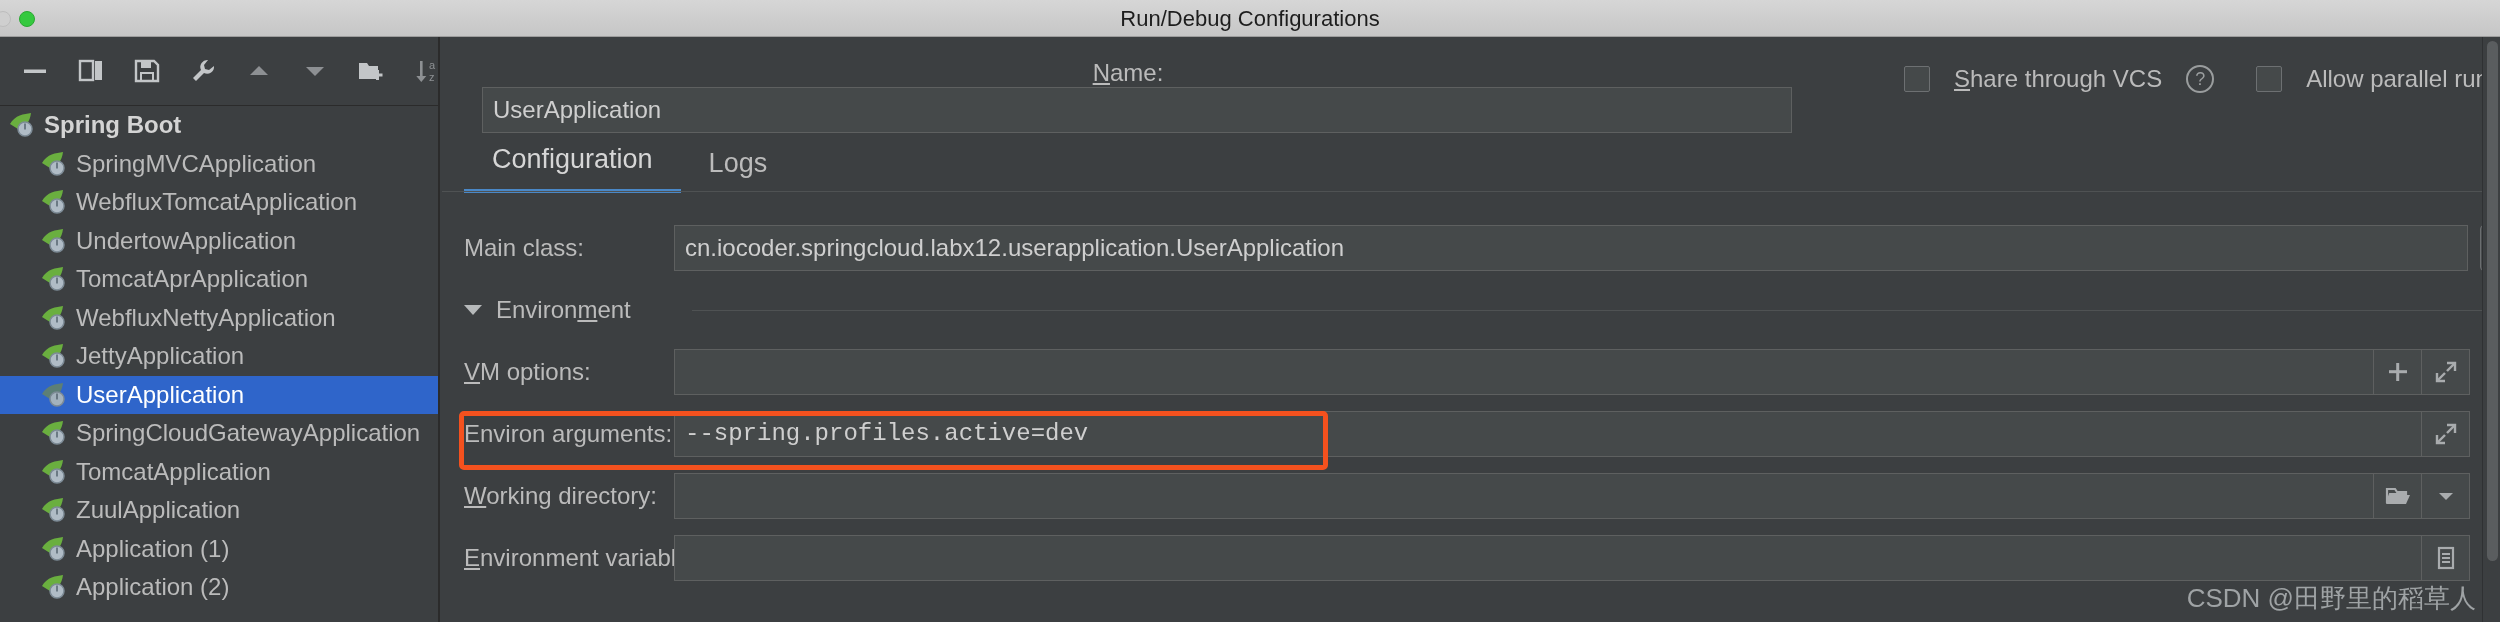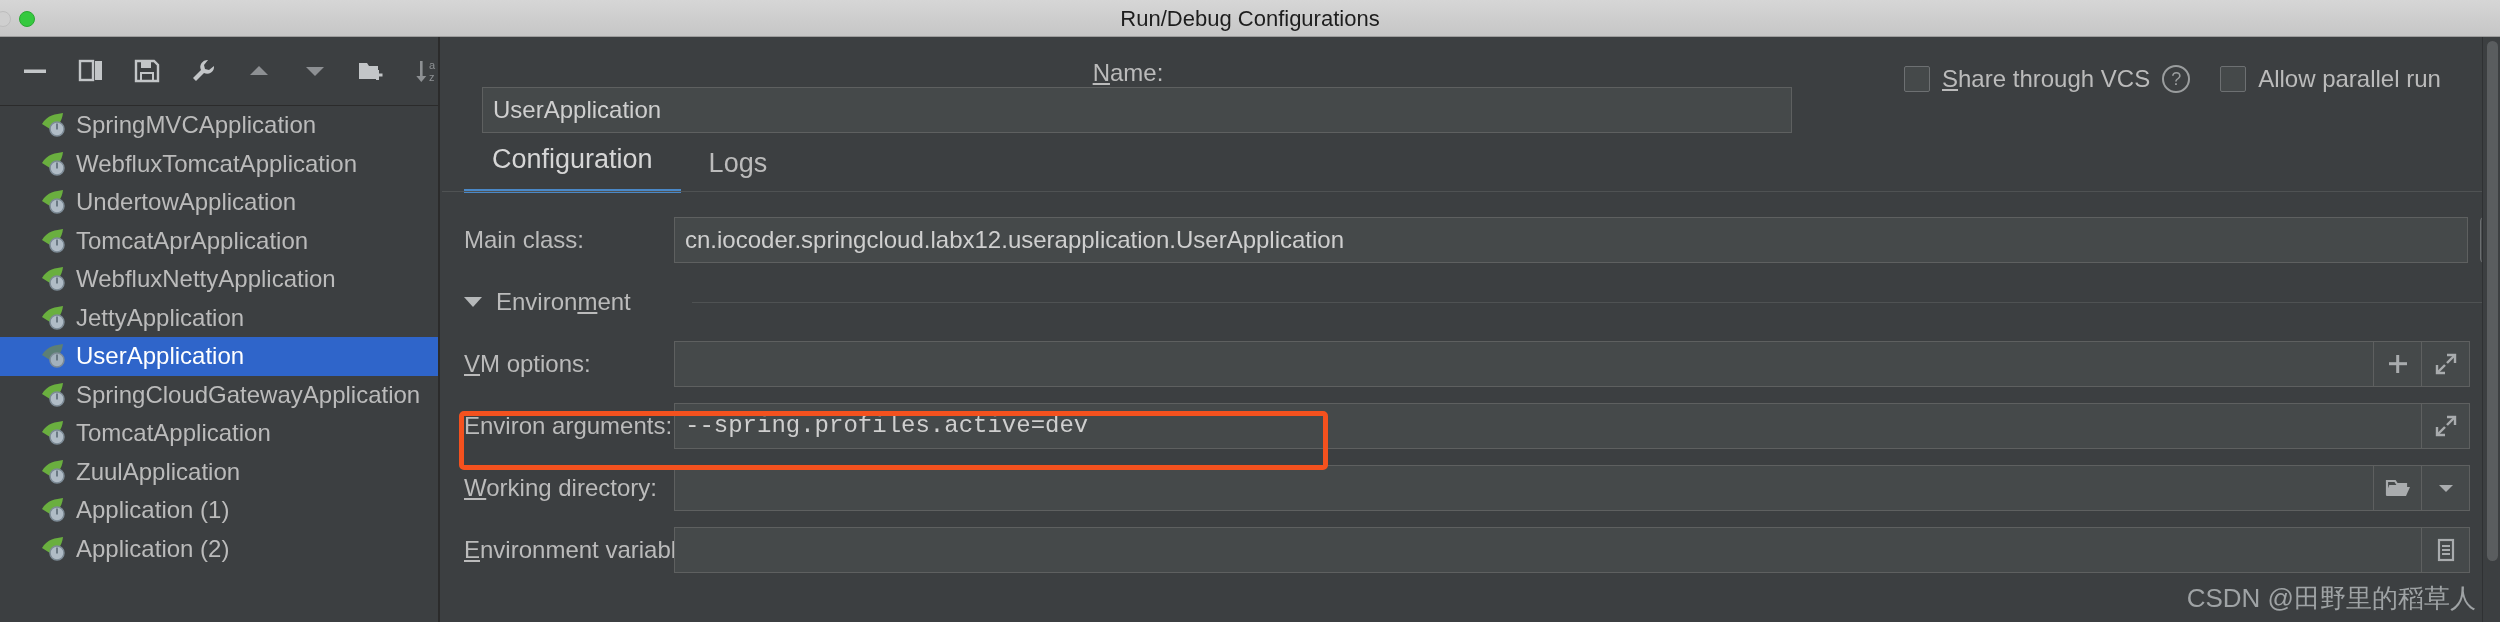--- a/index.html
+++ b/index.html
@@ -102,21 +102,21 @@
     font-family: "Liberation Sans", sans-serif;
     padding: 0 10px;
     height: 46px;
     line-height: 46px;
     outline: none;
   }
   .name-input { width: 1310px; margin-left: 18px; }
 
   .vcs-row {
     position: absolute; top: 28px; left: 1462px;
-    display: flex; align-items: center; gap: 12px;
+    display: flex; align-items: center; gap: 24px;
   }
   .cbox {
     width: 26px; height: 26px;
     background: #45494a;
     border: 1px solid #6d7072;
     border-radius: 2px;
     flex: 0 0 26px;
   }
   .cb-label { font-size: 24px; color: #bbbbbb; white-space: nowrap; }
   .help-icon {
@@ -135,21 +135,21 @@
     font-size: 27px; color: #bbbbbb;
     padding: 0 28px 14px 28px;
   }
   .tab.active { border-bottom: 4px solid #4a88c7; color: #d6d6d6; }
   .tab-underline {
     position: absolute; top: 154px; left: 0;
     width: 2058px; height: 1px; background: #4f5253;
   }
 
   
-  .form { position: absolute; top: 172px; left: 0; width: 2058px; }
+  .form { position: absolute; top: 180px; left: 0; width: 2058px; }
   .row { position: relative; height: 62px; }
   .row .lbl {
     position: absolute; left: 22px; top: 50%;
     transform: translateY(-50%);
     font-size: 24px; color: #bbbbbb; white-space: nowrap;
   }
   .row .ctl {
     position: absolute; left: 232px; top: 50%;
     transform: translateY(-50%);
     display: flex; align-items: center;
@@ -278,20 +278,28 @@
         <svg width="30" height="30" viewBox="0 0 30 30">
           <rect x="8" y="5" width="2.6" height="16" fill="#8d9093"></rect>
           <path d="M9.3 26 l5 -6 h-10 z" fill="#8d9093"></path>
           <text x="17" y="13" font-size="11" fill="#8d9093" font-family="sans-serif">a</text>
           <text x="17" y="25" font-size="11" fill="#8d9093" font-family="sans-serif">z</text>
         </svg>
       </div>
     </div>
 
     <div class="tree">
+      <div class="tree-row group">
+        <svg class="leaf-icon" viewBox="0 0 30 26">
+          <path d="M2 12 c5 -9 14 -10 21 -11 c-1 8 -5 15 -13 16 z" fill="#6aaf3f"></path>
+          <circle cx="17" cy="17" r="7" fill="#b0bcc6" stroke="#7d8b96" stroke-width="1.5"></circle>
+          <rect x="16.2" y="11.5" width="1.6" height="6" fill="#5b6a76"></rect>
+        </svg>
+        <span class="tree-label">Spring Boot</span>
+      </div>
 
       <div class="tree-row child">
         <svg class="leaf-icon" viewBox="0 0 30 26">
           <path d="M2 12 c5 -9 14 -10 21 -11 c-1 8 -5 15 -13 16 z" fill="#6aaf3f"></path>
           <circle cx="17" cy="17" r="7" fill="#b0bcc6" stroke="#7d8b96" stroke-width="1.5"></circle>
           <rect x="16.2" y="11.5" width="1.6" height="6" fill="#5b6a76"></rect>
         </svg>
         <span class="tree-label">SpringMVCApplication</span>
       </div>
 

